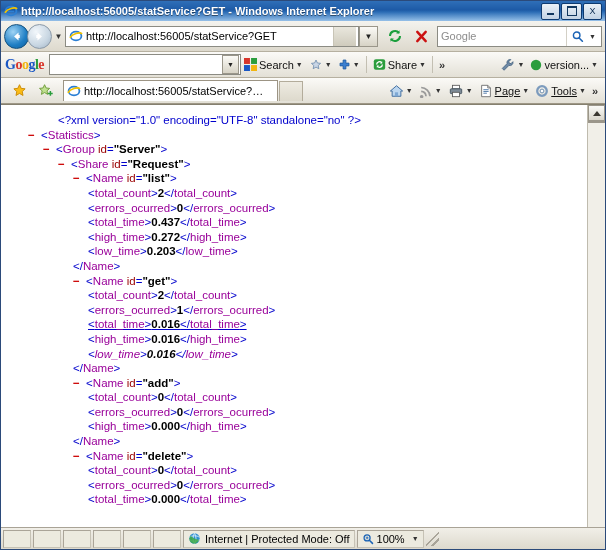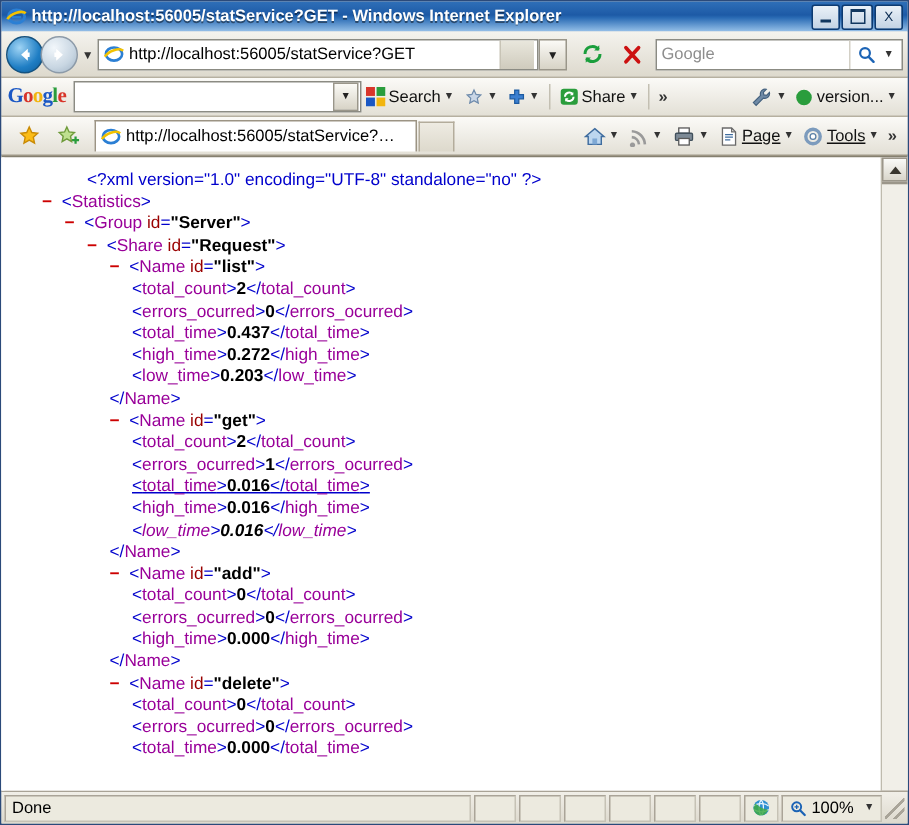--- a/index.html
+++ b/index.html
@@ -512,38 +512,36 @@
     <div class="scrollbar">
       <div class="sb-btn">
           <i class="sb-arrow-up"></i>
         </div>
       <div class="sb-thumb"></div>
       <div class="sb-track"></div>
     </div>
   </div>
 
   <div class="statusbar">
-    <span class="st-pane st-done">
-      <span>Done</span>
-    </span>
     <span class="st-pane st-small"></span>
     <span class="st-pane st-small"></span>
     <span class="st-pane st-small"></span>
     <span class="st-pane st-small"></span>
     <span class="st-pane st-small"></span>
     <span class="st-pane st-small"></span>
     <span class="st-pane st-zone">
       <span class="ico">
         <svg width="13" height="13" viewBox="0 0 16 16">
           <circle cx="8" cy="8" r="6.4" fill="#2d8fd0"></circle>
           <path d="M2 6.5 C5 4 11 4 14 6.5 M2 9.5 C5 12 11 12 14 9.5" fill="none" stroke="#e8f4ff" stroke-width="1"></path>
           <path d="M8 1.6 C5.6 4 5.6 12 8 14.4 M8 1.6 C10.4 4 10.4 12 8 14.4" fill="none" stroke="#e8f4ff" stroke-width="1"></path>
           <path d="M3.2 4.5 C6 7 9 9 13.6 9.6 C12.6 12.6 10 14.4 8 14.4 C4.5 14.4 1.6 11.5 1.6 8 z" fill="#3faa45" opacity=".85"></path>
         </svg>
       </span>
+      <span>Internet | Protected Mode: Off</span>
     </span>
     <span class="st-pane st-zoom">
       <span class="ico">
         <svg width="12" height="12" viewBox="0 0 16 16">
           <circle cx="6.8" cy="6.5" r="4" fill="none" stroke="#1b63b5" stroke-width="1.7"></circle>
           <path d="M6.8 4.6 v3.8 M4.9 6.5 h3.8" stroke="#1b63b5" stroke-width="1.2"></path>
           <path d="M9.8 9.6 L14 13.8" stroke="#1b63b5" stroke-width="2" stroke-linecap="round"></path>
         </svg>
       </span>
       <span>100%</span>

